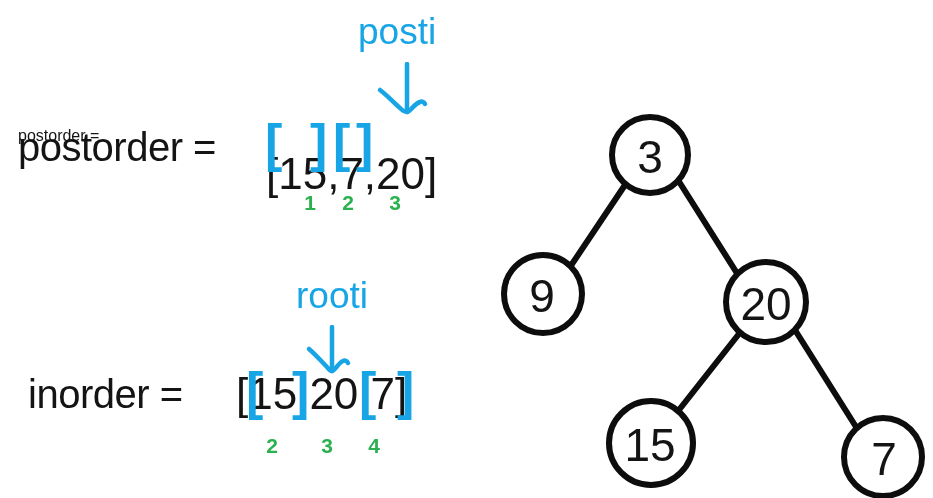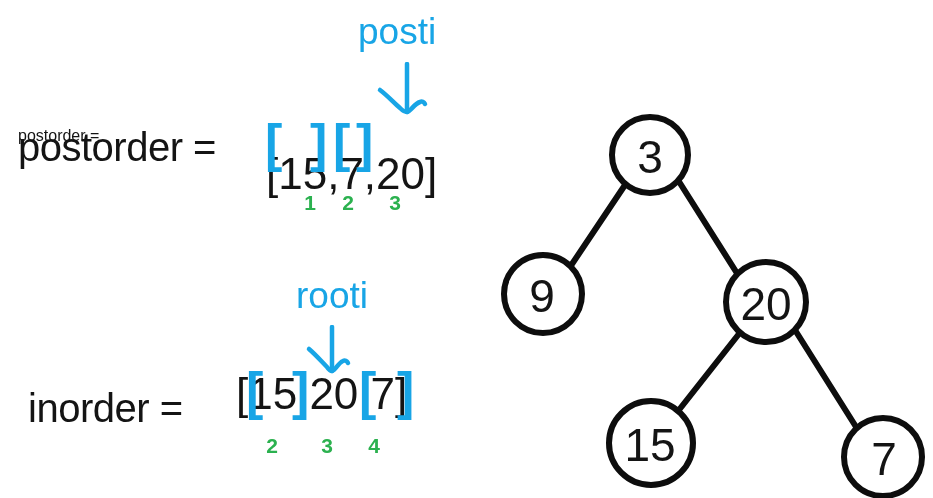--- a/index.html
+++ b/index.html
@@ -103,21 +103,21 @@
   <div class="idx" style="left:338px; top:192px; width:20px;">2</div>
   <div class="idx" style="left:385px; top:192px; width:20px;">3</div>
 
   <div class="ptr-label" style="left:296px; top:277px;text-align:right;">rooti</div>
 
   <svg class="abs" style="left:305px; top:325px;" width="70" height="52">
     <path class="arrow-path" d="M 27 2 L 27 46"></path>
     <path class="arrow-path" d="M 4 24 C 11 30 17 37 22 42 C 24 45 26 46 27 46 C 31 45 33 38 38 36 C 40 35 42 36 43 38"></path>
   </svg>
 
-  <div class="eq-label abs" style="left:28px; top:388px;">inorder = </div>
+  <div class="eq-label abs" style="left:28px; top:374px;">inorder = </div>
 
   <div class="eq-seq abs" style="left:236px; top:372px;text-align:center;">[15,20,7]</div>
 
   <div class="brk" style="left:246px; top:365px;">[</div>
   <div class="brk" style="left:292px; top:365px;">]</div>
   <div class="brk" style="left:359px; top:365px;">[</div>
   <div class="brk" style="left:397px; top:365px;">]</div>
 
   <div class="idx" style="left:262px; top:435px; width:20px;">2</div>
   <div class="idx" style="left:317px; top:435px; width:20px;">3</div>

